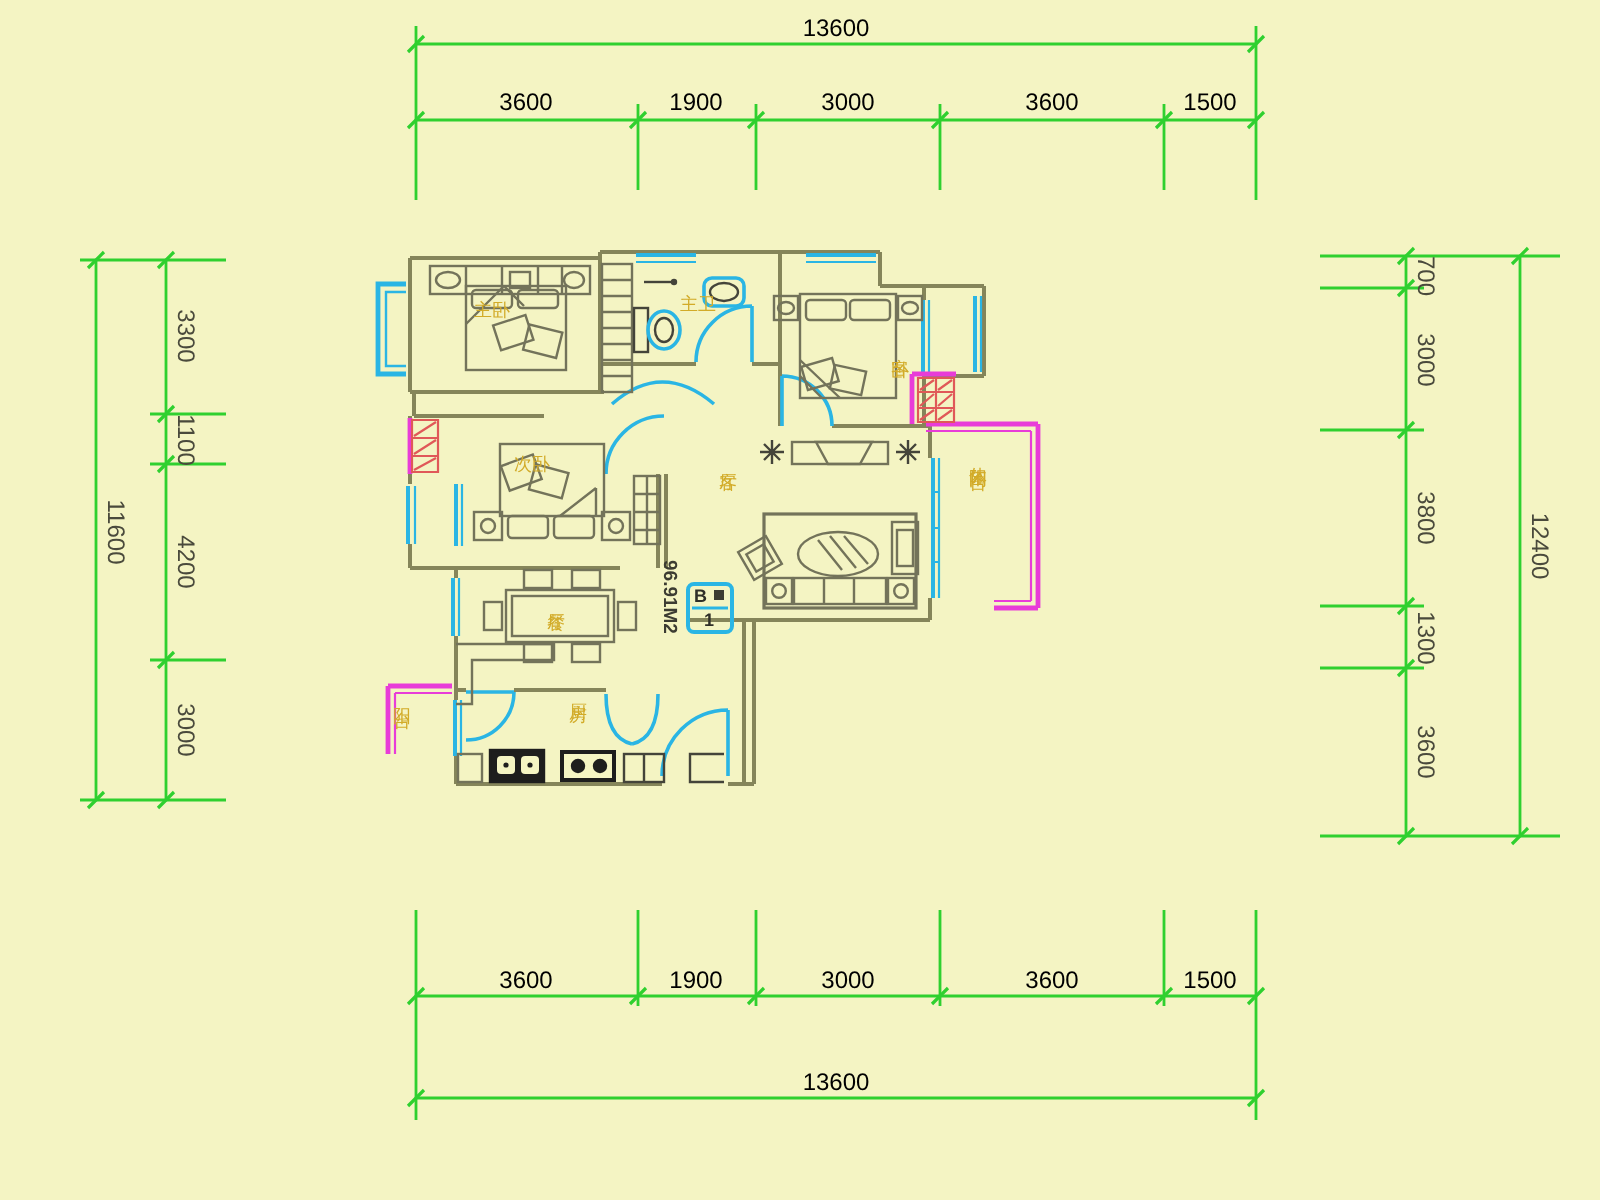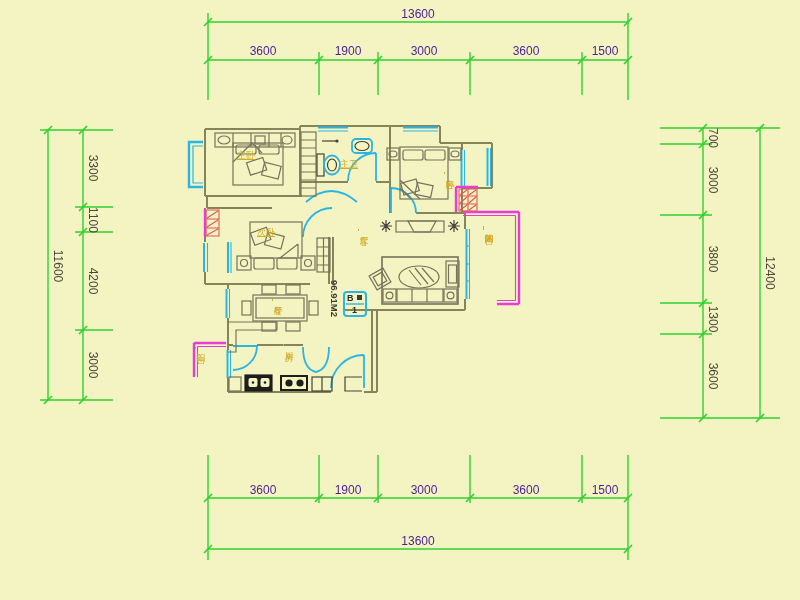--- a/index.html
+++ b/index.html
@@ -1,21 +1,21 @@
 <!DOCTYPE html>
 <html><head>
 <meta charset="utf-8">
 <style>
   html,body{margin:0;padding:0;}
   body{width:800px;height:600px;background:#f2f2c0;font-family:"Liberation Sans",sans-serif;overflow:hidden;}
   #stage{position:relative;width:800px;height:600px;background:#f4f4c3;}
   svg{position:absolute;left:0;top:0;}
-  .dim{position:absolute;transform:translateX(-50%);font-size:12px;color:#4c1d95;white-space:nowrap;letter-spacing:0px;}
+  .dim{position:absolute;transform:translateX(-50%);font-size:12px;color:#000000;white-space:nowrap;letter-spacing:0px;}
   .dimv{position:absolute;transform:translateY(-50%);font-size:12px;color:#4a4a3c;writing-mode:vertical-rl;text-orientation:mixed;white-space:nowrap;}
-  .rlabel{position:absolute;font-size:9px;color:#d2ab28;line-height:1;white-space:nowrap;text-decoration:underline;}
+  .rlabel{position:absolute;font-size:9px;color:#d2ab28;line-height:1;white-space:nowrap;}
   .rlabel.v{writing-mode:vertical-rl;text-orientation:upright;letter-spacing:1px;}
   .area{position:absolute;font-size:9.5px;font-weight:bold;color:#3c3c32;writing-mode:vertical-rl;text-orientation:mixed;white-space:nowrap;}
   .badge-t{position:absolute;font-size:9px;font-weight:bold;color:#2f2f28;}
 </style>
 </head>
 <body>
 
 <div id="stage">
 
 <svg width="800" height="600" viewBox="0 0 800 600">
@@ -225,21 +225,21 @@
   <div class="dimv" style="left:86px;top:365px">3000</div>
 
   <div class="dimv" style="left:706px;top:138px">700</div>
   <div class="dimv" style="left:706px;top:180px">3000</div>
   <div class="dimv" style="left:706px;top:259px">3800</div>
   <div class="dimv" style="left:706px;top:319px">1300</div>
   <div class="dimv" style="left:706px;top:376px">3600</div>
   <div class="dimv" style="left:763px;top:273px">12400</div>
 
   <div class="rlabel" style="left:237px;top:151px">主卧</div>
-  <div class="rlabel" style="left:340px;top:160px">主卫</div>
+  <div class="rlabel" style="left:340px;top:148px">主卫</div>
   <div class="rlabel v" style="left:445px;top:172px">客卧</div>
   <div class="rlabel" style="left:257px;top:228px">次卧</div>
   <div class="rlabel v" style="left:359px;top:229px">客厅</div>
   <div class="rlabel v" style="left:273px;top:299px">餐厅</div>
   <div class="rlabel v" style="left:284px;top:344px">厨房</div>
   <div class="rlabel v" style="left:196px;top:347px">阳台</div>
   <div class="rlabel v" style="left:484px;top:226px">休闲阳台</div>
 
   <div class="area" style="left:329px;top:280px">96.91M2</div>
   <div class="badge-t" style="left:347px;top:293px">B</div>

